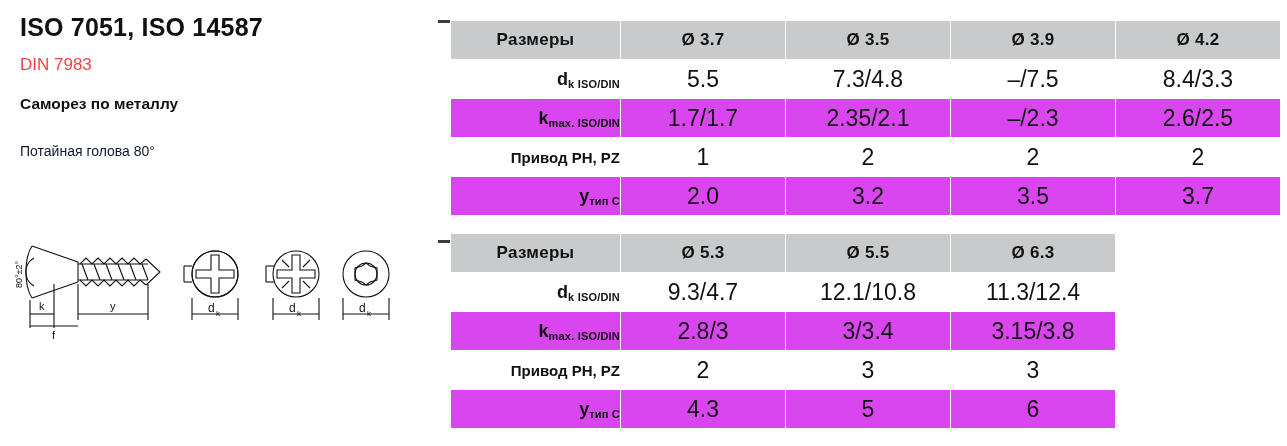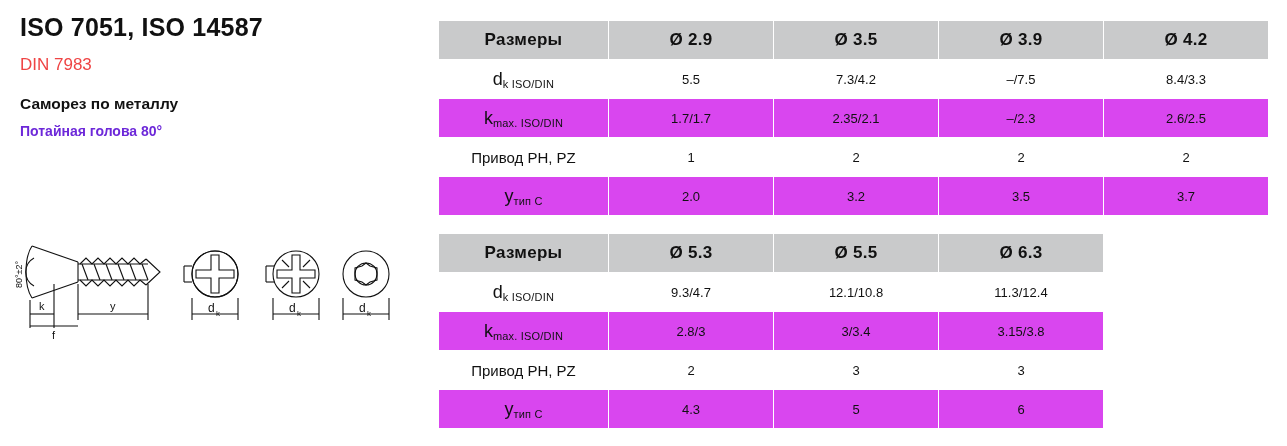--- a/index.html
+++ b/index.html
@@ -41,84 +41,85 @@
     font-weight: normal;
     color: #ef4444;
     margin: 0 0 20px 0;
     line-height: 1.1;
   }
   .desc {
     font-size: 15.5px;
     font-weight: bold;
     color: #111;
     line-height: 1.35;
-    margin: 0 0 8px 0;
+    margin: 0 0 28px 0;
   }
   .note {
     font-size: 14px;
-    font-weight: bold;
-    color: #6d28d9;
+    font-weight: normal;
+    color: #0f172a;
     margin: 0;
   }
 
   
   .drawing {
     position: absolute;
     left: 8px;
     top: 228px;
     width: 400px;
     height: 120px;
   }
 
   
   .tables {
     position: absolute;
-    left: 438px;
+    left: 450px;
     top: 20px;
     width: 830px;
   }
   table.spec {
     border-collapse: collapse;
     width: 830px;
     table-layout: fixed;
   }
   table.spec + table.spec {
     margin-top: 17px;
   }
   table.spec col.labelcol { width: 170px; }
   table.spec col.datacol  { width: 165px; }
 
   table.spec th, table.spec td {
     border: 1px solid #ffffff;
     text-align: center;
     vertical-align: middle;
     padding: 0;
     height: 38px;
-    font-size: 13px;
+    font-size: 23px;
     color: #111;
   }
   table.spec thead th {
     background: #c9cacb;
     font-weight: bold;
     font-size: 17px;
     letter-spacing: 0.3px;
   }
   table.spec thead th.empty {
     background: #ffffff;
     border-color: #ffffff;
   }
   table.spec tbody tr td {
     background: #ffffff;
   }
   table.spec tbody tr.shaded td {
     background: #d946ef;
   }
   table.spec tbody td.rowlabel {
     font-size: 18px;
-    font-weight: normal;
+    font-weight: bold;
+    text-align: right;
   }
   table.spec tbody tr.shaded td.rowlabel {
     font-size: 15px;
   }
   .sub {
     font-size: 11px;
     vertical-align: baseline;
     position: relative;
     top: 3px;
     letter-spacing: 0.2px;
@@ -243,31 +244,31 @@
       <colgroup>
         <col class="labelcol">
           <col class="datacol">
           <col class="datacol">
           <col class="datacol">
           <col class="datacol">
       </colgroup>
       <thead>
         <tr>
           <th>Размеры</th>
-          <th>Ø 2.9</th>
+          <th>Ø 3.7</th>
           <th>Ø 3.5</th>
           <th>Ø 3.9</th>
           <th>Ø 4.2</th>
         </tr>
       </thead>
       <tbody>
         <tr>
           <td class="rowlabel"><span>d</span><span class="sub">k ISO/DIN</span></td>
           <td>5.5</td>
-          <td>7.3/4.2</td>
+          <td>7.3/4.8</td>
           <td>–/7.5</td>
           <td>8.4/3.3</td>
         </tr>
         <tr class="shaded">
           <td class="rowlabel" style="font-size:18px;"><span>k</span><span class="sub">max. ISO/DIN</span></td>
           <td>1.7/1.7</td>
           <td>2.35/2.1</td>
           <td>–/2.3</td>
           <td>2.6/2.5</td>
         </tr>

